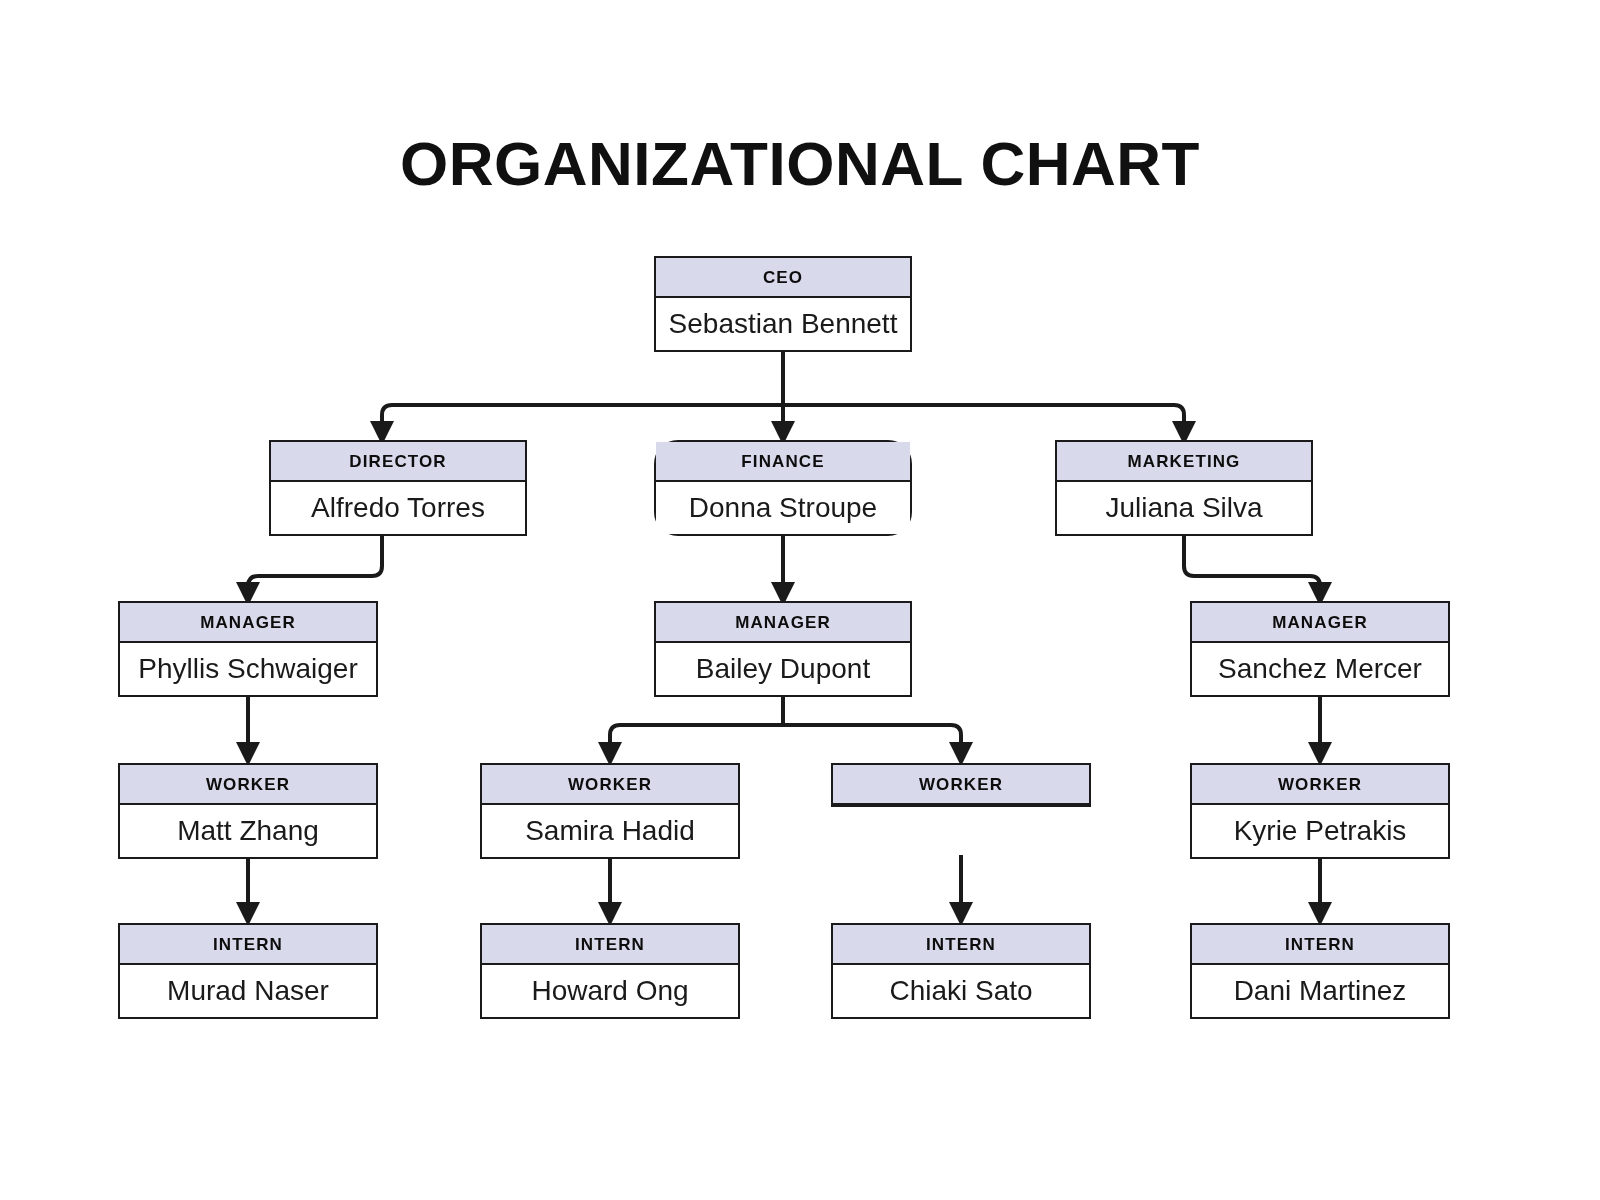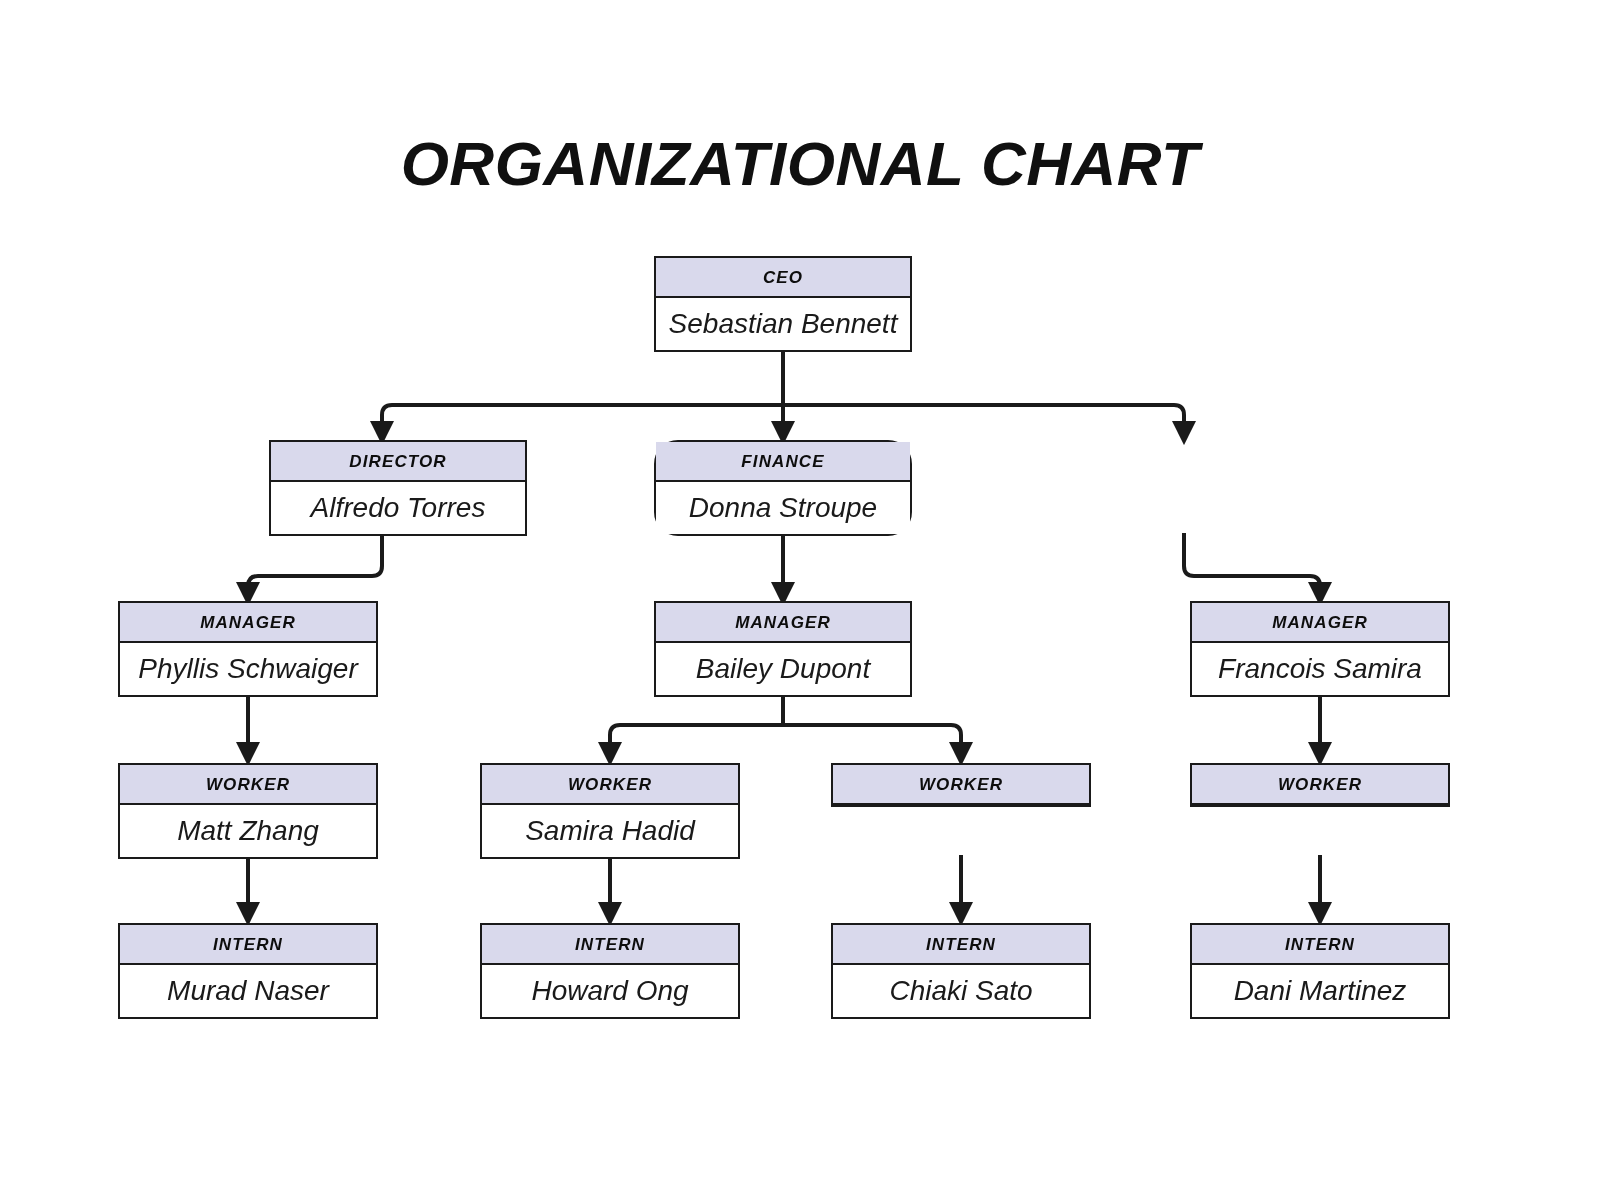--- a/index.html
+++ b/index.html
@@ -7,21 +7,20 @@
     padding: 0;
     background: #ffffff;
   }
   #page {
     position: relative;
     width: 1592px;
     height: 1200px;
     background: #ffffff;
     font-family: "Liberation Sans", sans-serif;
     overflow: hidden;
-    font-style: italic;
   }
   #chart-title {
     position: absolute;
     left: 0;
     top: 128px;
     width: 1600px;
     text-align: center;
     font-size: 62px;
     font-weight: 700;
     letter-spacing: 0.5px;
@@ -119,52 +118,57 @@
   <div class="node" style="left:253px; top:440px; width:258px;margin-left:16px;">
     <div class="node-header">DIRECTOR</div>
     <div class="node-body">Alfredo Torres</div>
   </div>
 
   <div class="node" style="left:654px; top:440px; width:258px;border-radius:24px;">
     <div class="node-header">FINANCE</div>
     <div class="node-body">Donna Stroupe</div>
   </div>
 
+  <div class="node" style="left:1055px; top:440px; width:258px;">
+    <div class="node-header">MARKETING</div>
+    <div class="node-body">Juliana Silva</div>
+  </div>
 
   <div class="node" style="left:118px; top:601px; width:260px;">
     <div class="node-header">MANAGER</div>
     <div class="node-body">Phyllis Schwaiger</div>
   </div>
 
   <div class="node" style="left:654px; top:601px; width:258px;">
     <div class="node-header">MANAGER</div>
     <div class="node-body">Bailey Dupont</div>
   </div>
 
   <div class="node" style="left:1190px; top:601px; width:260px;">
     <div class="node-header">MANAGER</div>
-    <div class="node-body">Francois Samira</div>
+    <div class="node-body">Sanchez Mercer</div>
   </div>
 
   <div class="node" style="left:118px; top:763px; width:260px;">
     <div class="node-header">WORKER</div>
     <div class="node-body">Matt Zhang</div>
   </div>
 
   <div class="node" style="left:480px; top:763px; width:260px;">
     <div class="node-header">WORKER</div>
     <div class="node-body">Samira Hadid</div>
   </div>
 
   <div class="node" style="left:831px; top:763px; width:260px;">
     <div class="node-header">WORKER</div>
   </div>
 
   <div class="node" style="left:1190px; top:763px; width:260px;">
     <div class="node-header">WORKER</div>
+    <div class="node-body">Kyrie Petrakis</div>
   </div>
 
   <div class="node" style="left:118px; top:923px; width:260px;">
     <div class="node-header">INTERN</div>
     <div class="node-body">Murad Naser</div>
   </div>
 
   <div class="node" style="left:480px; top:923px; width:260px;">
     <div class="node-header">INTERN</div>
     <div class="node-body">Howard Ong</div>

